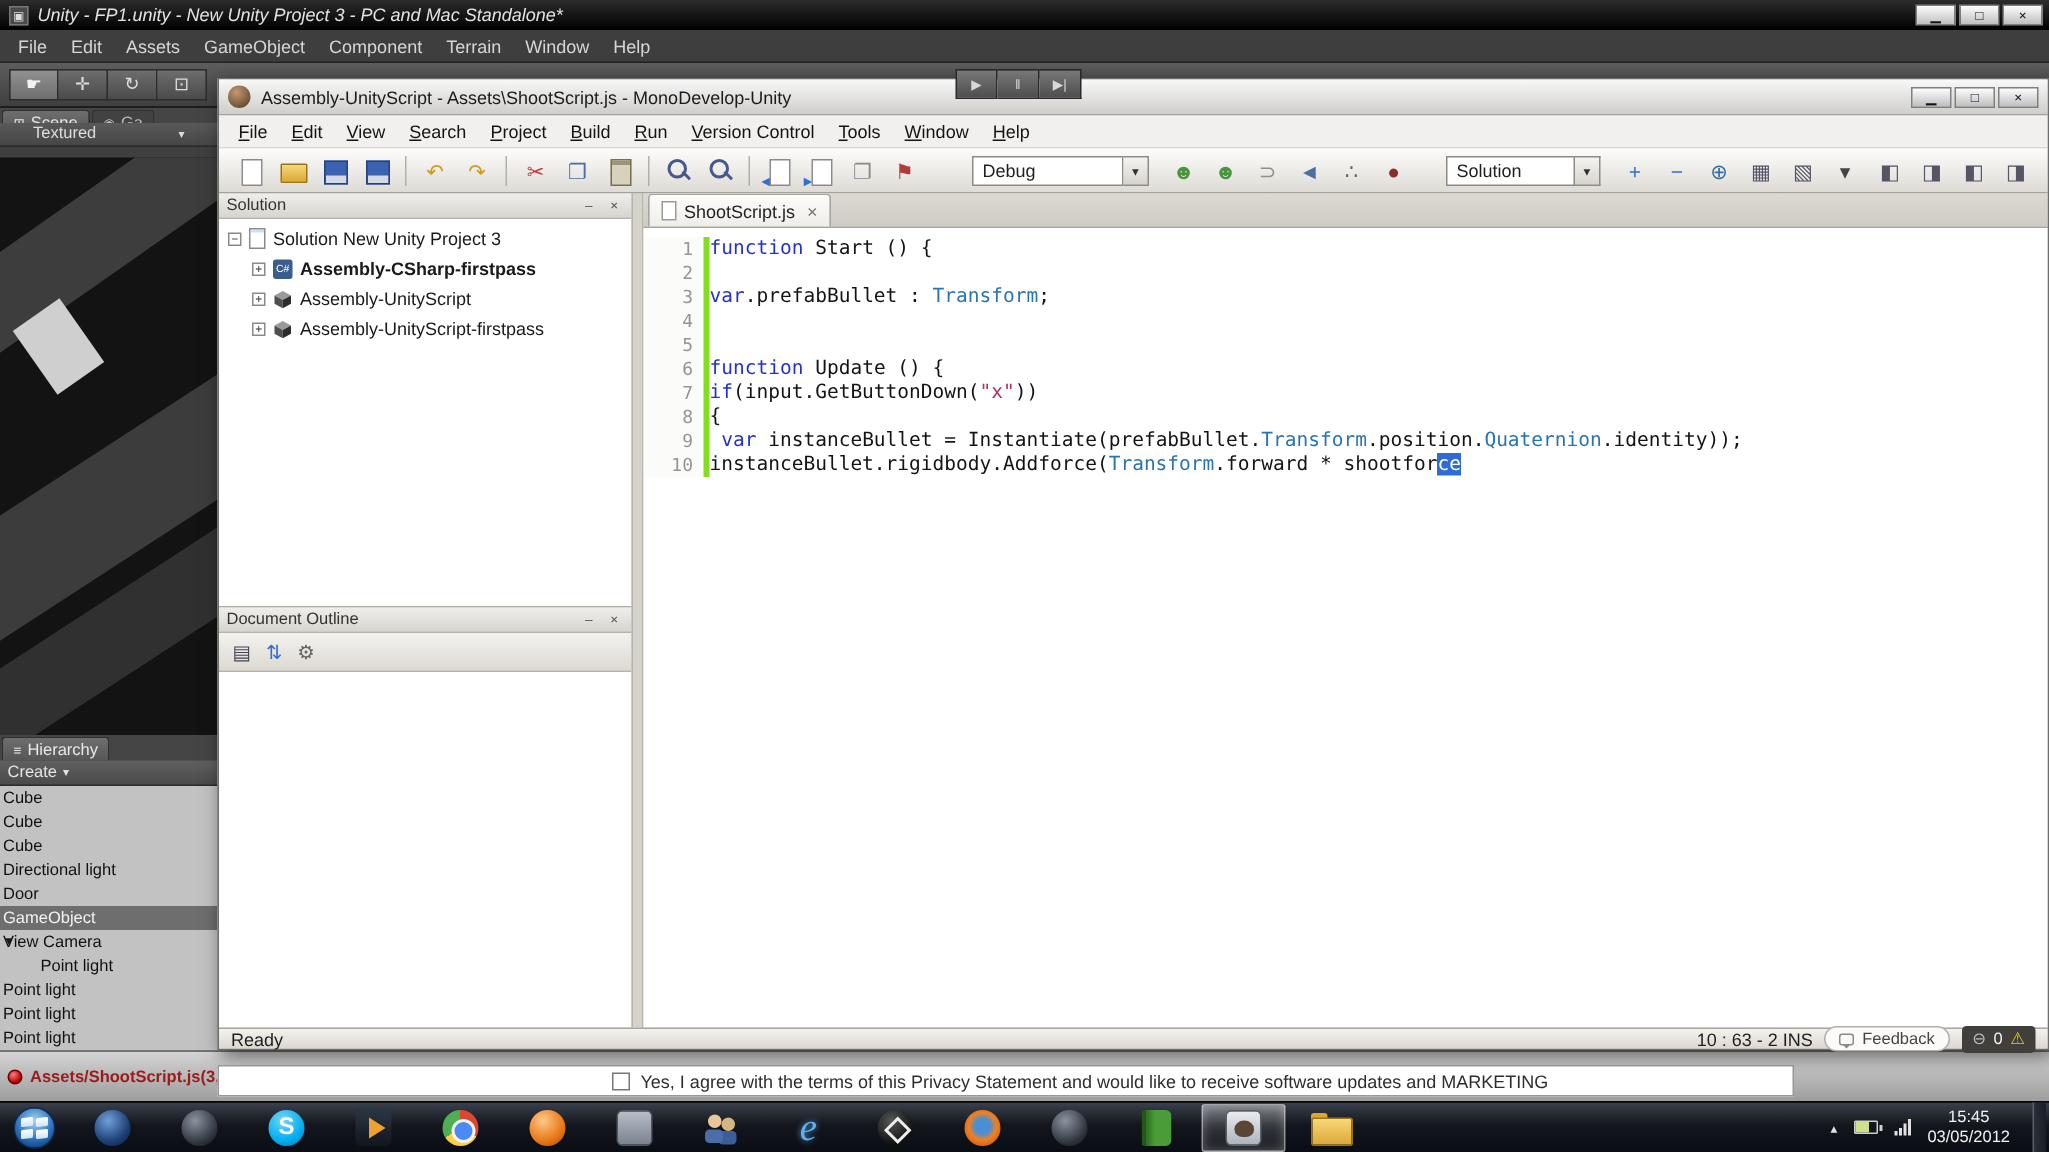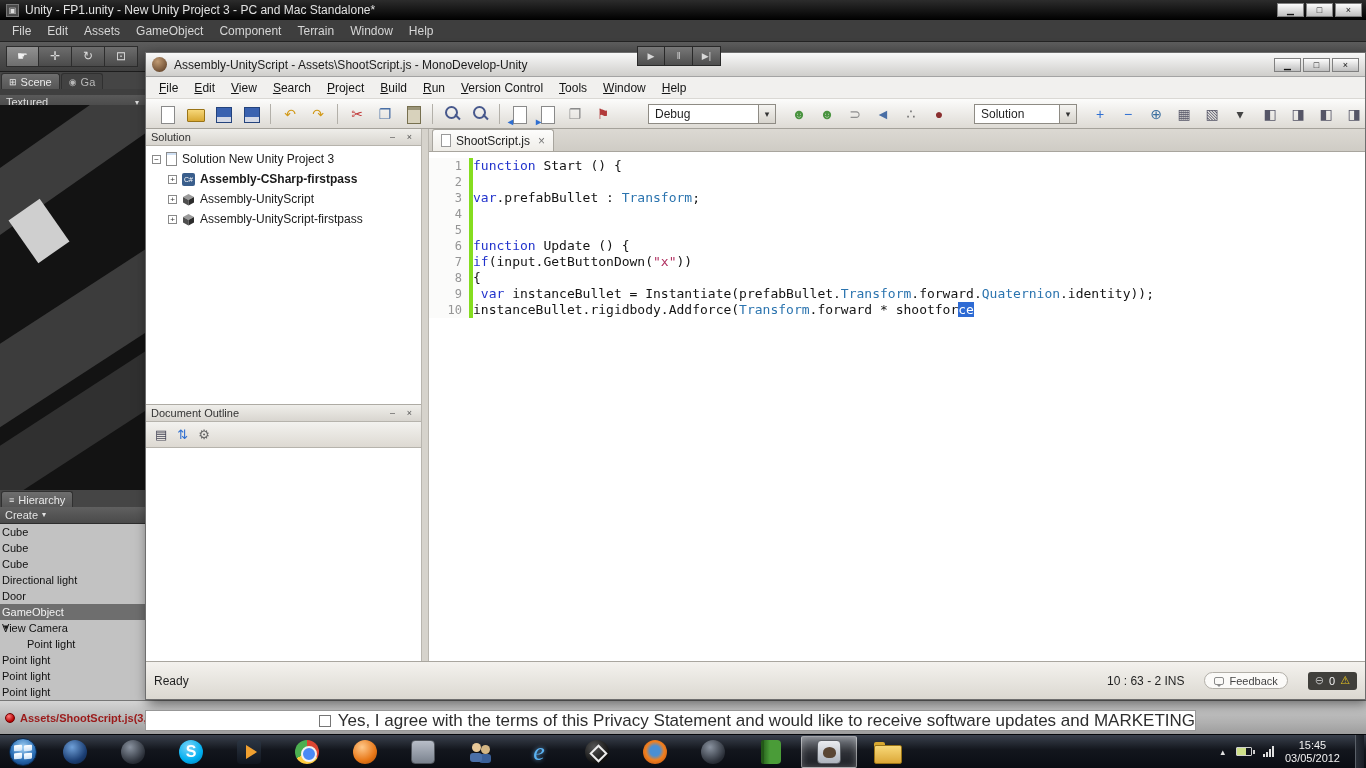--- a/index.html
+++ b/index.html
@@ -3,42 +3,42 @@
 <meta charset="utf-8">
 <style>
 *{margin:0;padding:0;box-sizing:border-box;}
 html,body{width:1366px;height:768px;overflow:hidden;background:#000;font-family:"Liberation Sans",sans-serif;}
 #screen{position:relative;width:1366px;height:768px;}
 #screen>div{position:absolute;}
 
 
 #unity-titlebar{left:0;top:0;width:1366px;height:20px;background:linear-gradient(#2c2c2c,#000);color:#e2e2e2;font-size:12px;display:flex;align-items:center;padding:0 4px;z-index:1;}
 .ut-icon{width:13px;height:13px;background:#4a4a4a;border:1px solid #777;margin:0 6px 0 2px;color:#ddd;font-size:8px;line-height:11px;text-align:center;flex:none;}
-#unity-titlebar .title{flex:1;white-space:nowrap;overflow:hidden;}
+#unity-titlebar .title{flex:1;white-space:nowrap;overflow:hidden;font-style:italic;}
 .win-btns{display:flex;gap:2px;}
 .win-btn{width:27px;height:14px;background:linear-gradient(#fdfdfd,#bfbfbf);border:1px solid #808080;font-size:9px;line-height:12px;text-align:center;color:#111;}
 #unity-menubar{left:0;top:20px;width:1366px;height:22px;background:#3e3e3e;border-bottom:1px solid #242424;display:flex;align-items:center;padding:0 4px;z-index:1;}
 .u-mi{color:#d6d6d6;font-size:12px;padding:3px 8px;}
 #unity-toolbar{left:0;top:42px;width:1366px;height:30px;background:linear-gradient(#5d5d5d,#3f3f3f);border-bottom:1px solid #1d1d1d;z-index:1;}
 #unity-tools{position:absolute;left:6px;top:4px;display:flex;}
 .u-tool{width:33px;height:21px;background:linear-gradient(#6d6d6d,#4b4b4b);border:1px solid #2d2d2d;color:#dcdcdc;font-size:12px;text-align:center;line-height:19px;}
 .u-tool+.u-tool{border-left:none;}
 .u-tool.active{background:linear-gradient(#919191,#6e6e6e);color:#f2f2f2;}
 #unity-play-controls{left:637px;top:46px;display:flex;z-index:20;}
 .play-btn{width:28px;height:20px;background:linear-gradient(#787878,#4e4e4e);border:1px solid #292929;color:#d8d8d8;font-size:9px;text-align:center;line-height:18px;}
 .play-btn+.play-btn{border-left:none;}
 
 #unity-left{left:0;top:72px;width:145px;height:628px;background:#3f3f3f;z-index:1;}
 #unity-left>div{position:absolute;}
 .scene-tabs{left:0;top:0;width:145px;height:17px;background:#454545;display:flex;align-items:flex-end;gap:1px;padding-left:1px;}
 .u-tab{height:16px;padding:0 7px;border:1px solid #303030;border-bottom:none;border-radius:3px 3px 0 0;font-size:11px;line-height:14px;display:flex;gap:4px;align-items:center;}
 .u-tab.on{background:linear-gradient(#6e6e6e,#565656);color:#e8e8e8;}
 .u-tab.off{background:#424242;color:#b8b8b8;}
 .tab-ic{font-size:9px;}
-.textured-bar{left:0;top:23px;width:145px;height:16px;background:linear-gradient(#595959,#464646);border-bottom:1px solid #2a2a2a;color:#ddd;font-size:11px;line-height:15px;padding:0 6px;display:flex;justify-content:space-between;align-items:flex-start;}
+.textured-bar{left:0;top:10px;width:145px;height:16px;background:linear-gradient(#595959,#464646);border-bottom:1px solid #2a2a2a;color:#ddd;font-size:11px;line-height:15px;padding:0 22px;display:flex;justify-content:space-between;align-items:flex-start;}
 .scene-view{left:0;top:33px;width:145px;height:385px;background:#131313;overflow:hidden;}
 .sv{position:absolute;}
 .sv1{left:-80px;top:20px;width:300px;height:55px;background:#3d3d3d;transform:rotate(-35deg);}
 .sv2{left:20px;top:100px;width:38px;height:52px;background:#cfcfcf;transform:rotate(-35deg);}
 .sv3{left:-90px;top:200px;width:320px;height:70px;background:#3c3c3c;transform:rotate(-33deg);}
 .sv4{left:-60px;top:300px;width:260px;height:50px;background:#303030;transform:rotate(-33deg);}
 .hier-tabs{left:0;top:418px;width:145px;height:17px;background:#454545;display:flex;align-items:flex-end;padding-left:1px;}
 .create-bar{left:0;top:435px;width:145px;height:17px;background:linear-gradient(#606060,#4a4a4a);border-bottom:1px solid #2d2d2d;color:#e4e4e4;font-size:11px;line-height:16px;padding:0 5px;display:flex;gap:4px;align-items:center;}
 .hier-list{left:0;top:452px;width:145px;height:176px;background:#c2c2c2;overflow:hidden;}
 .h-row{position:relative;height:16px;line-height:16px;font-size:11px;color:#111;padding-left:2px;white-space:nowrap;}
@@ -103,31 +103,31 @@
 .code-area{flex:1;background:#fff;overflow:hidden;font-family:"DejaVu Sans Mono",monospace;font-size:13px;padding-top:6px;}
 .code-line{display:flex;height:16px;line-height:16px;}
 .ln-num{width:40px;text-align:right;padding-right:7px;color:#959595;font-size:12px;flex:none;background:#fbfbfa;}
 .ln-diff{width:4px;background:#85dd1f;flex:none;}
 .ln-text{white-space:pre;}
 .tk-kw{color:#2233cc;}
 .tk-ty{color:#2b74af;}
 .tk-str{color:#b03060;}
 .tk-pl{color:#141414;}
 .tk-sel{background:#2e6bd4;color:#fff;}
-.md-statusbar{height:38px;background:linear-gradient(#f4f2ee,#dbd8d1);border-top:1px solid #a9a69f;display:flex;align-items:center;padding:0 8px;font-size:12px;color:#1f1f1f;gap:20px;flex:none;}
+.md-statusbar{height:14px;background:linear-gradient(#f4f2ee,#dbd8d1);border-top:1px solid #a9a69f;display:flex;align-items:center;padding:0 8px;font-size:12px;color:#1f1f1f;gap:8px;flex:none;}
 .sb-ready{flex:1;}
 .feedback-btn{height:17px;border:1px solid #b2afa8;border-radius:9px;background:#fbfaf8;display:flex;align-items:center;gap:5px;padding:0 9px;font-size:11px;color:#444;}
 .fb-bubble{width:10px;height:8px;border:1px solid #8a8a8a;border-radius:2px;position:relative;flex:none;}
 .fb-bubble::after{content:"";position:absolute;left:1px;bottom:-3px;border-left:3px solid transparent;border-right:3px solid transparent;border-top:3px solid #8a8a8a;}
 .errors-widget{height:18px;background:#403f3b;border-radius:3px;display:flex;align-items:center;gap:5px;padding:0 7px;color:#f2f2f2;font-size:11px;}
 .ew-circle{color:#bbb;}
 .ew-warn{color:#e8c51f;}
 
 
-#privacy-banner{left:145px;top:710px;width:1051px;height:21px;background:#fff;border:1px solid #979797;display:flex;align-items:center;gap:7px;padding-left:262px;z-index:15;font-size:17px;color:#2e2e2e;white-space:nowrap;overflow:hidden;justify-content:flex-end;}
+#privacy-banner{left:145px;top:710px;width:1051px;height:21px;background:#fff;border:1px solid #979797;display:flex;align-items:center;gap:7px;padding-left:262px;z-index:15;font-size:12px;color:#2e2e2e;white-space:nowrap;overflow:hidden;}
 .pb-check{width:12px;height:12px;background:#fff;border:1px solid #767676;flex:none;}
 
 
 #taskbar{left:0;top:734px;width:1366px;height:34px;background:linear-gradient(#3a414d,#13161d 45%,#0a0d13);border-top:1px solid #05070b;z-index:50;display:flex;align-items:center;}
 #start-button{width:38px;height:32px;margin-left:4px;display:flex;align-items:center;justify-content:center;flex:none;}
 .start-orb{width:28px;height:28px;border-radius:50%;background:radial-gradient(circle at 50% 32%,#a6d4f6,#2e72b8 55%,#0b3876 92%);border:1px solid #0a2a50;display:grid;grid-template-columns:8px 8px;grid-template-rows:6px 6px;gap:2px;place-content:center;}
 .orb-pane{background:linear-gradient(#ffffff,#cfe4f8);border-radius:1px;transform:skewY(-6deg);}
 #taskbar-apps{display:flex;align-items:center;height:34px;margin-left:4px;}
 .tb-slot{width:56px;height:32px;margin:0 1px;border-radius:2px;display:flex;align-items:center;justify-content:center;border:1px solid transparent;}
 .tb-slot.active{background:linear-gradient(rgba(255,255,255,.34),rgba(255,255,255,.12) 55%,rgba(255,255,255,.06));border:1px solid rgba(255,255,255,.5);box-shadow:inset 0 0 7px rgba(255,255,255,.3);}
@@ -297,21 +297,21 @@
         <div class="tb-sep"></div>
         <div class="tb-btn k-page">
           <span class="tb-arrow">◂</span>
         </div>
         <div class="tb-btn k-page">
           <span class="tb-arrow">▸</span>
         </div>
         <div class="tb-btn" style="color: rgb(138, 138, 138);">❐</div>
         <div class="tb-btn" style="color: rgb(178, 58, 58);">⚑</div>
         <div class="tb-combo ml30">
-          <div class="combo-field" style="width: 111px;">Debug</div>
+          <div class="combo-field" style="width: 101px;">Debug</div>
           <div class="combo-arrow">▾</div>
         </div>
         <div class="tb-btn" style="color: rgb(74, 148, 64);">☻</div>
         <div class="tb-btn" style="color: rgb(74, 148, 64);">☻</div>
         <div class="tb-btn" style="color: rgb(144, 144, 144);">⊃</div>
         <div class="tb-btn" style="color: rgb(74, 111, 165);">◄</div>
         <div class="tb-btn" style="color: rgb(102, 102, 102);">∴</div>
         <div class="tb-btn" style="color: rgb(138, 47, 47);">●</div>
         <div class="tb-combo ml20">
           <div class="combo-field" style="width: 86px;">Solution</div>
@@ -430,21 +430,21 @@
               <div class="ln-text"><span class="tk-kw">if</span><span class="tk-pl">(input.GetButtonDown(</span><span class="tk-str">"x"</span><span class="tk-pl">))</span></div>
             </div>
             <div class="code-line">
               <div class="ln-num">8</div>
               <div class="ln-diff"></div>
               <div class="ln-text"><span class="tk-pl">{</span></div>
             </div>
             <div class="code-line">
               <div class="ln-num">9</div>
               <div class="ln-diff"></div>
-              <div class="ln-text"><span class="tk-pl"> </span><span class="tk-kw">var</span><span class="tk-pl"> instanceBullet = Instantiate(prefabBullet.</span><span class="tk-ty">Transform</span><span class="tk-pl">.forward.</span><span class="tk-ty">Quaternion</span><span class="tk-pl">.identity));</span></div>
+              <div class="ln-text"><span class="tk-pl"> </span><span class="tk-kw">var</span><span class="tk-pl"> instanceBullet = Instantiate(prefabBullet.</span><span class="tk-ty">Transform</span><span class="tk-pl">.position.</span><span class="tk-ty">Quaternion</span><span class="tk-pl">.identity));</span></div>
             </div>
             <div class="code-line">
               <div class="ln-num">10</div>
               <div class="ln-diff"></div>
               <div class="ln-text"><span class="tk-pl">instanceBullet.rigidbody.Addforce(</span><span class="tk-ty">Transform</span><span class="tk-pl">.forward * shootfor</span><span class="tk-sel">ce</span></div>
             </div>
           </div>
       </div>
     </div>
     <div class="md-statusbar">

